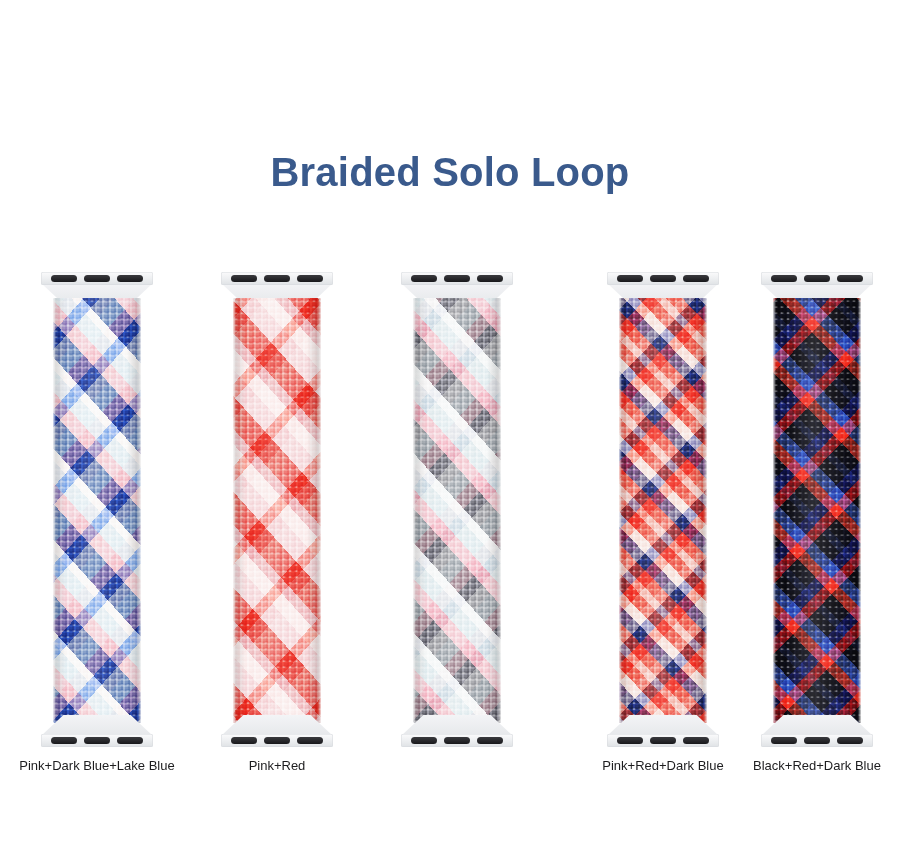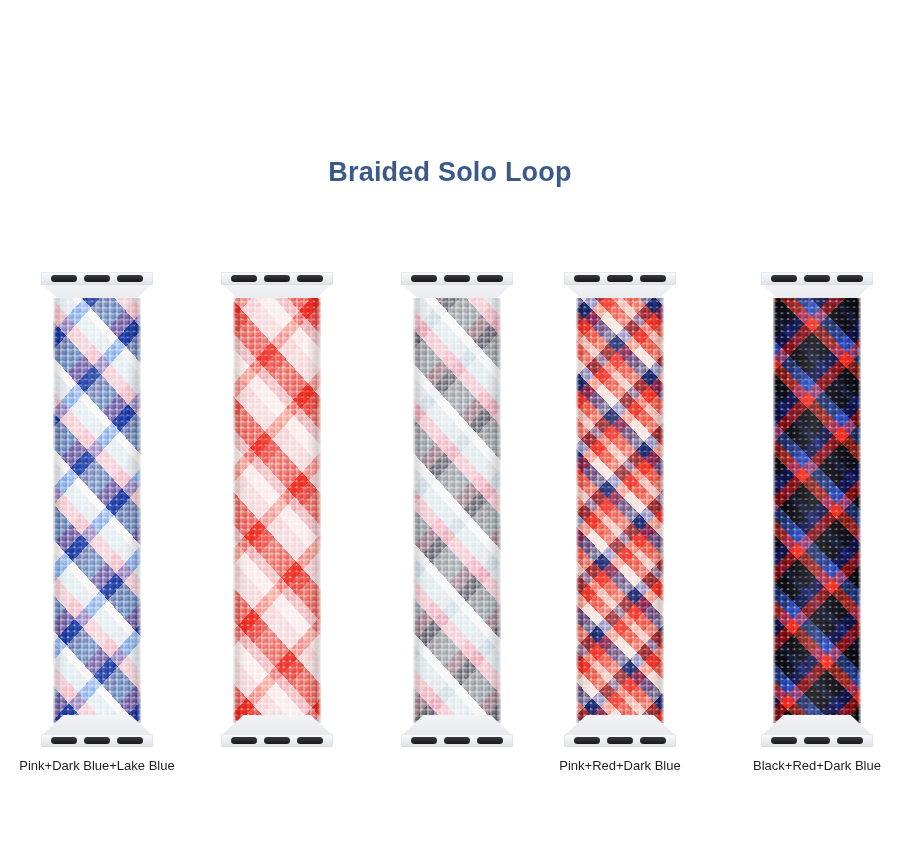--- a/index.html
+++ b/index.html
@@ -5,21 +5,21 @@
   html,body{margin:0;padding:0;}
   body{
     width:900px;height:862px;background:#ffffff;
     font-family:"Liberation Sans","DejaVu Sans",sans-serif;
     overflow:hidden;position:relative;
   }
   .page{position:relative;width:900px;height:862px;}
 
   .title{
     position:absolute;left:0;top:148px;width:900px;text-align:center;
-    font-size:27px;font-weight:bold;color:#3a5a8c;letter-spacing:.2px;
+    font-size:40px;font-weight:bold;color:#3a5a8c;letter-spacing:.2px;
     line-height:48px;
   }
 
   .gallery{position:absolute;left:0;top:272px;width:900px;height:500px;}
 
   .product{position:absolute;top:0;width:180px;height:500px;}
 
   
   .lug{position:absolute;left:50%;transform:translateX(-50%);width:112px;height:32px;}
   .lug-top{top:0;}
@@ -142,20 +142,21 @@
       </div>
       <div class="lug lug-bottom">
         <div class="lug-taper"></div>
           <div class="lug-plate"></div>
         <div class="slots">
             <i class="slot"></i>
             <i class="slot"></i>
             <i class="slot"></i>
           </div>
       </div>
+      <div class="caption">Pink+Red</div>
     </div>
 
     <div class="product" style="left:367px;">
       <div class="lug lug-top">
         <div class="lug-taper"></div>
           <div class="lug-plate"></div>
         <div class="slots">
             <i class="slot"></i>
             <i class="slot"></i>
             <i class="slot"></i>
@@ -176,21 +177,21 @@
         <div class="lug-taper"></div>
           <div class="lug-plate"></div>
         <div class="slots">
             <i class="slot"></i>
             <i class="slot"></i>
             <i class="slot"></i>
           </div>
       </div>
     </div>
 
-    <div class="product" style="left:530px;">
+    <div class="product" style="left:573px;">
       <div class="lug lug-top">
         <div class="lug-taper"></div>
           <div class="lug-plate"></div>
         <div class="slots">
             <i class="slot"></i>
             <i class="slot"></i>
             <i class="slot"></i>
           </div>
       </div>
       <div class="band">

